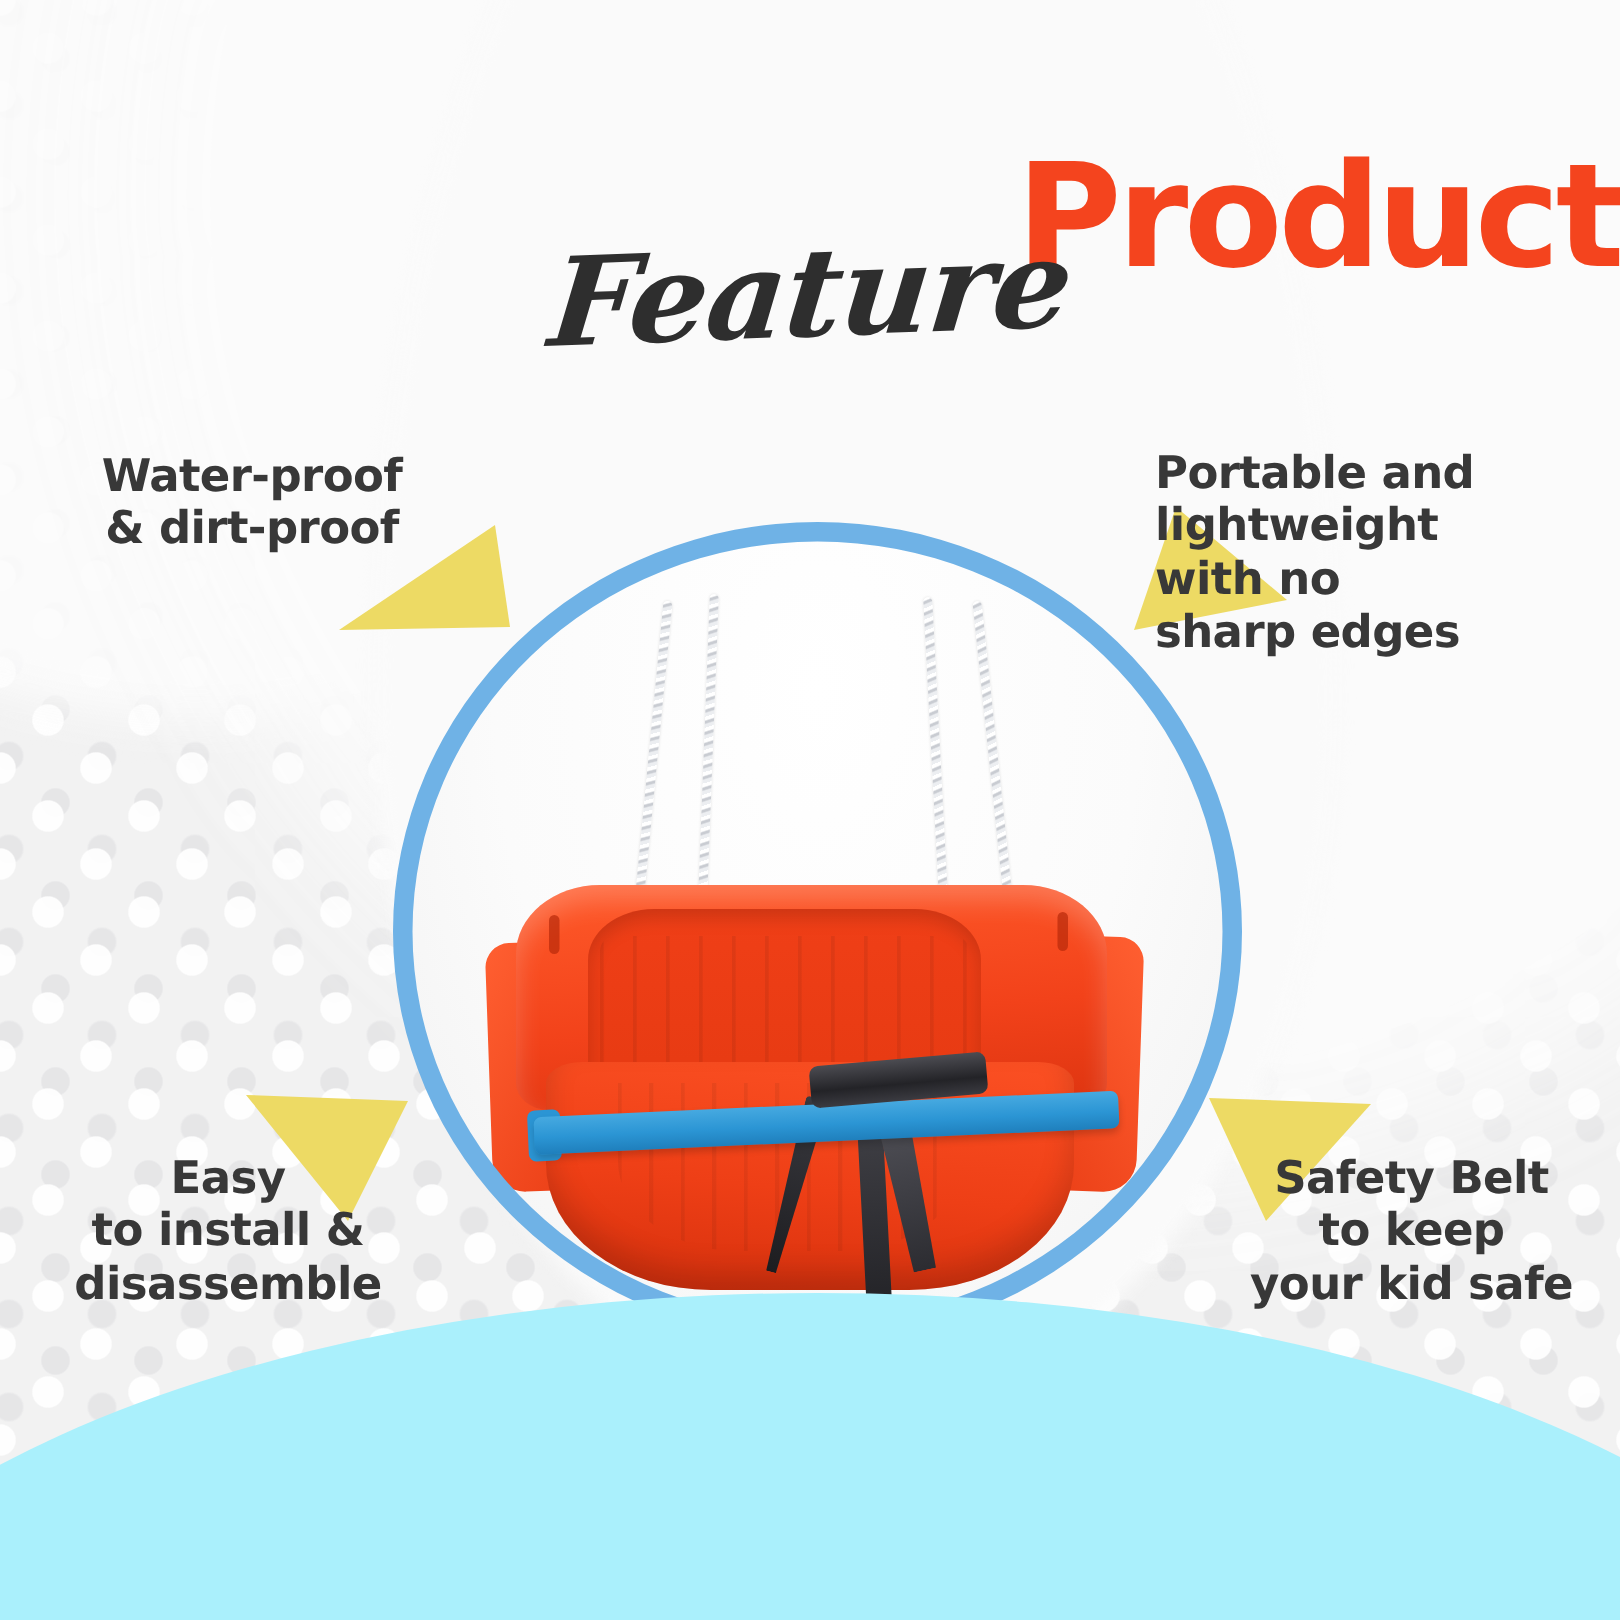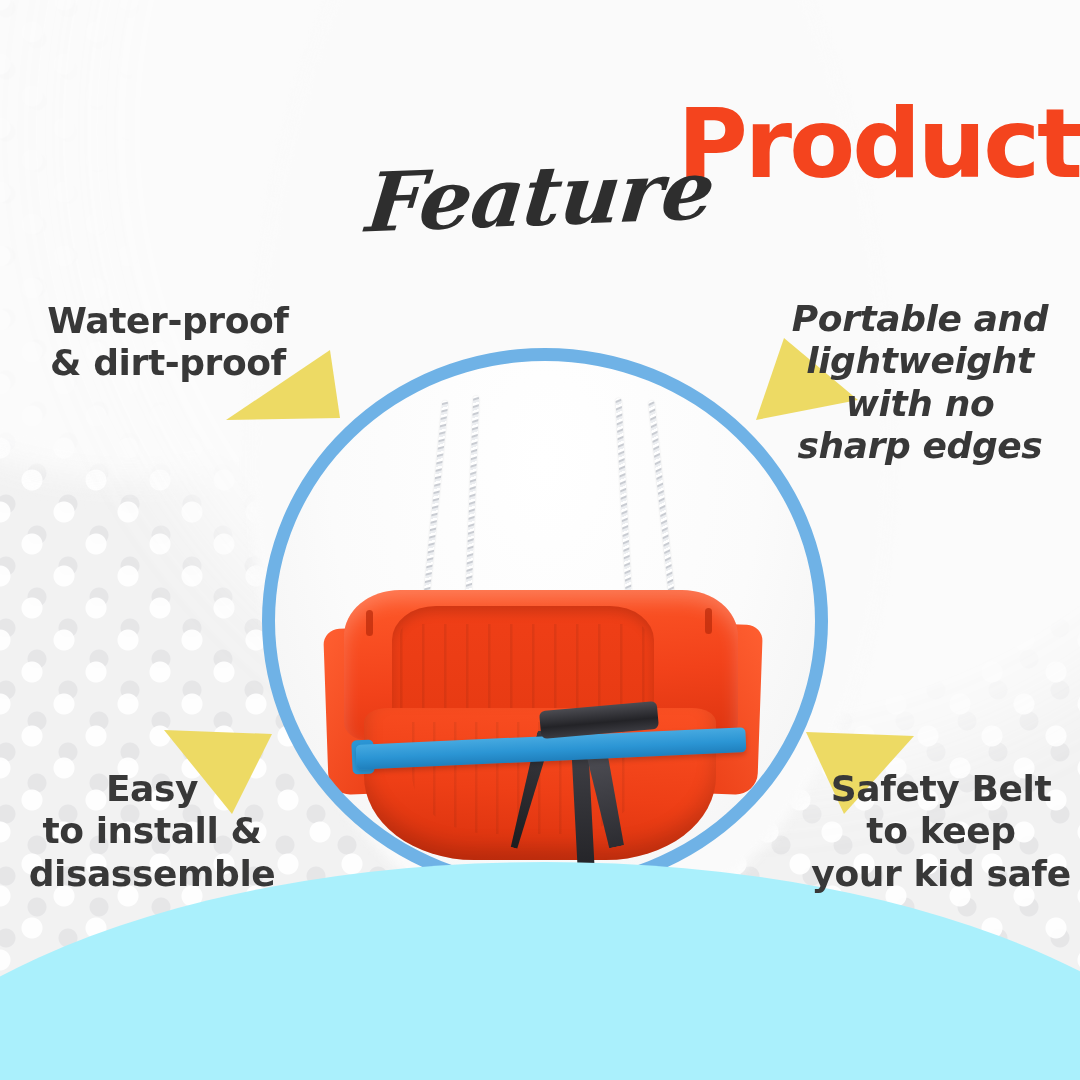--- a/index.html
+++ b/index.html
@@ -235,27 +235,27 @@
   
   .tri{position:absolute;z-index:6;}
   .tri svg{display:block;}
 
   
   .feat{
     position:absolute;z-index:7;
     color:#383838;
     font-family:"DejaVu Sans", sans-serif;
     font-weight:bold;
-    font-size:36px;
+    font-size:30px;
     line-height:1.18;
     letter-spacing:-.4px;
     white-space:pre-line;
   }
   .feat.tl{left:18px;top:300px;width:300px;text-align:center;}
-  .feat.tr{left:770px;top:298px;width:300px;text-align:center;font-style:italic;}
+  .feat.tr{left:770px;top:298px;width:300px;text-align:left;}
   .feat.bl{left:12px;top:768px;width:280px;text-align:center;}
   .feat.br{left:806px;top:768px;width:270px;text-align:center;}
 </style>
 </head>
 <body>
 
 <div class="stage">
 
   <div class="bg-base"></div>
   <div class="bg-dots-gray"></div>

